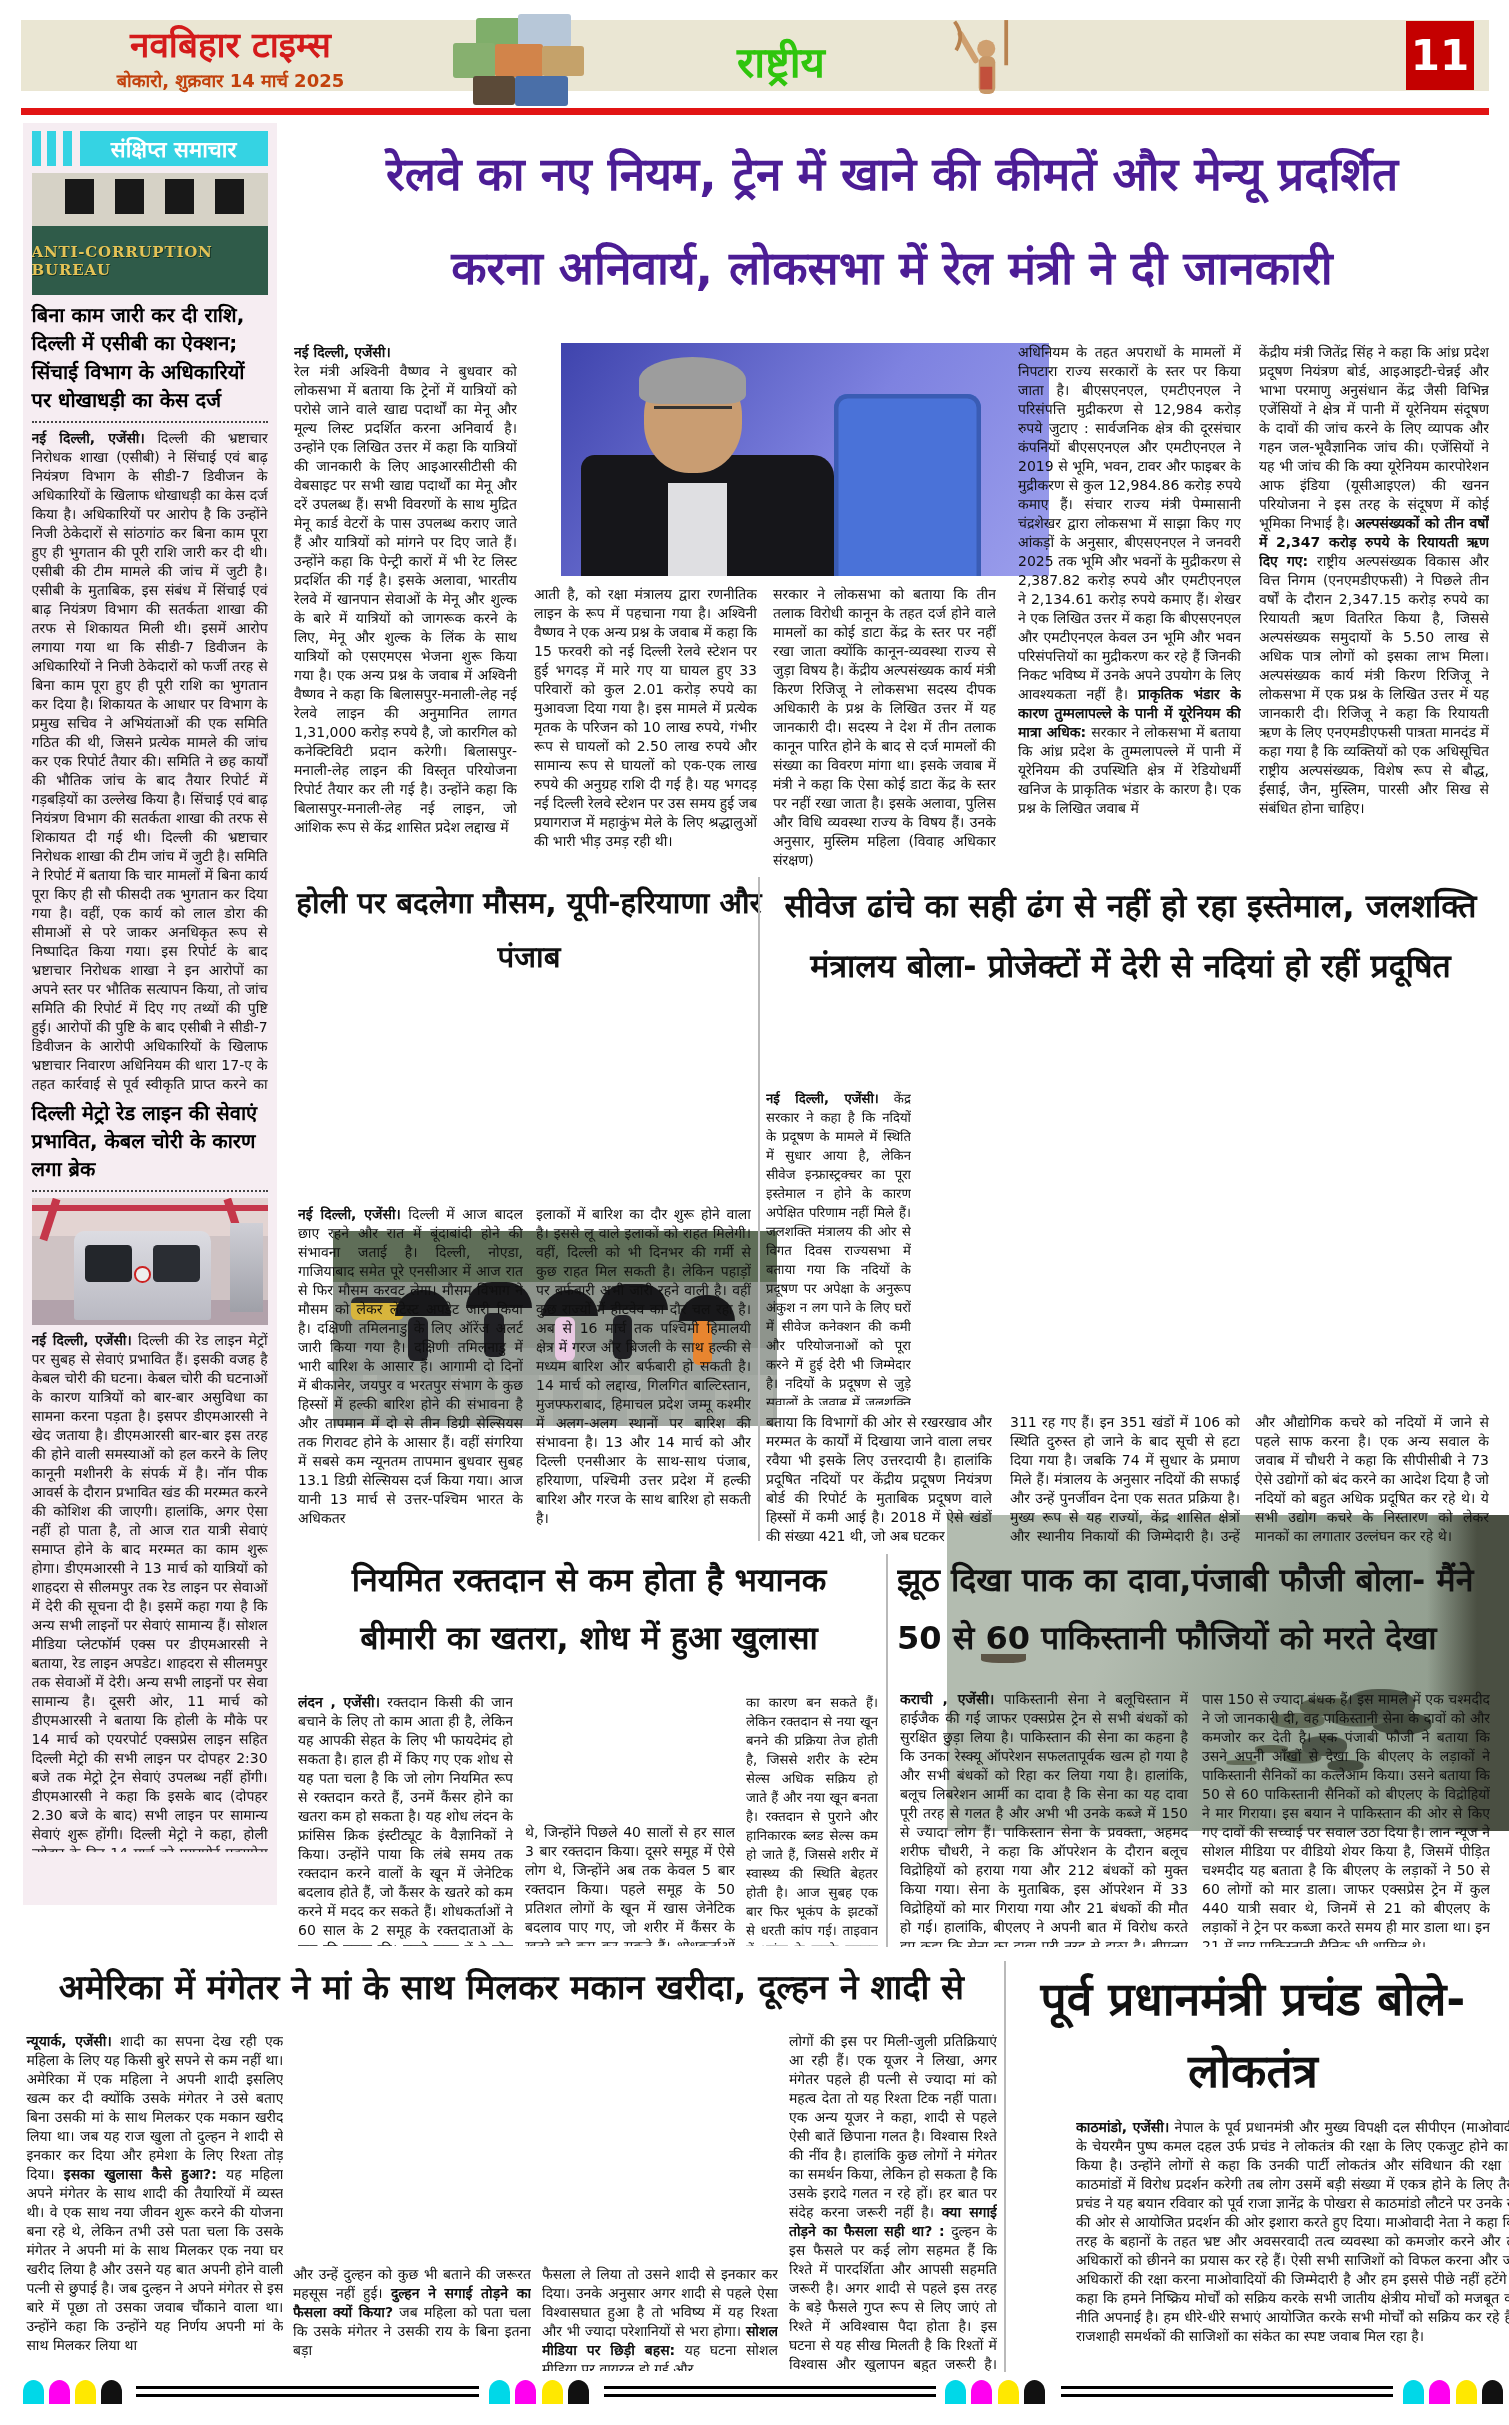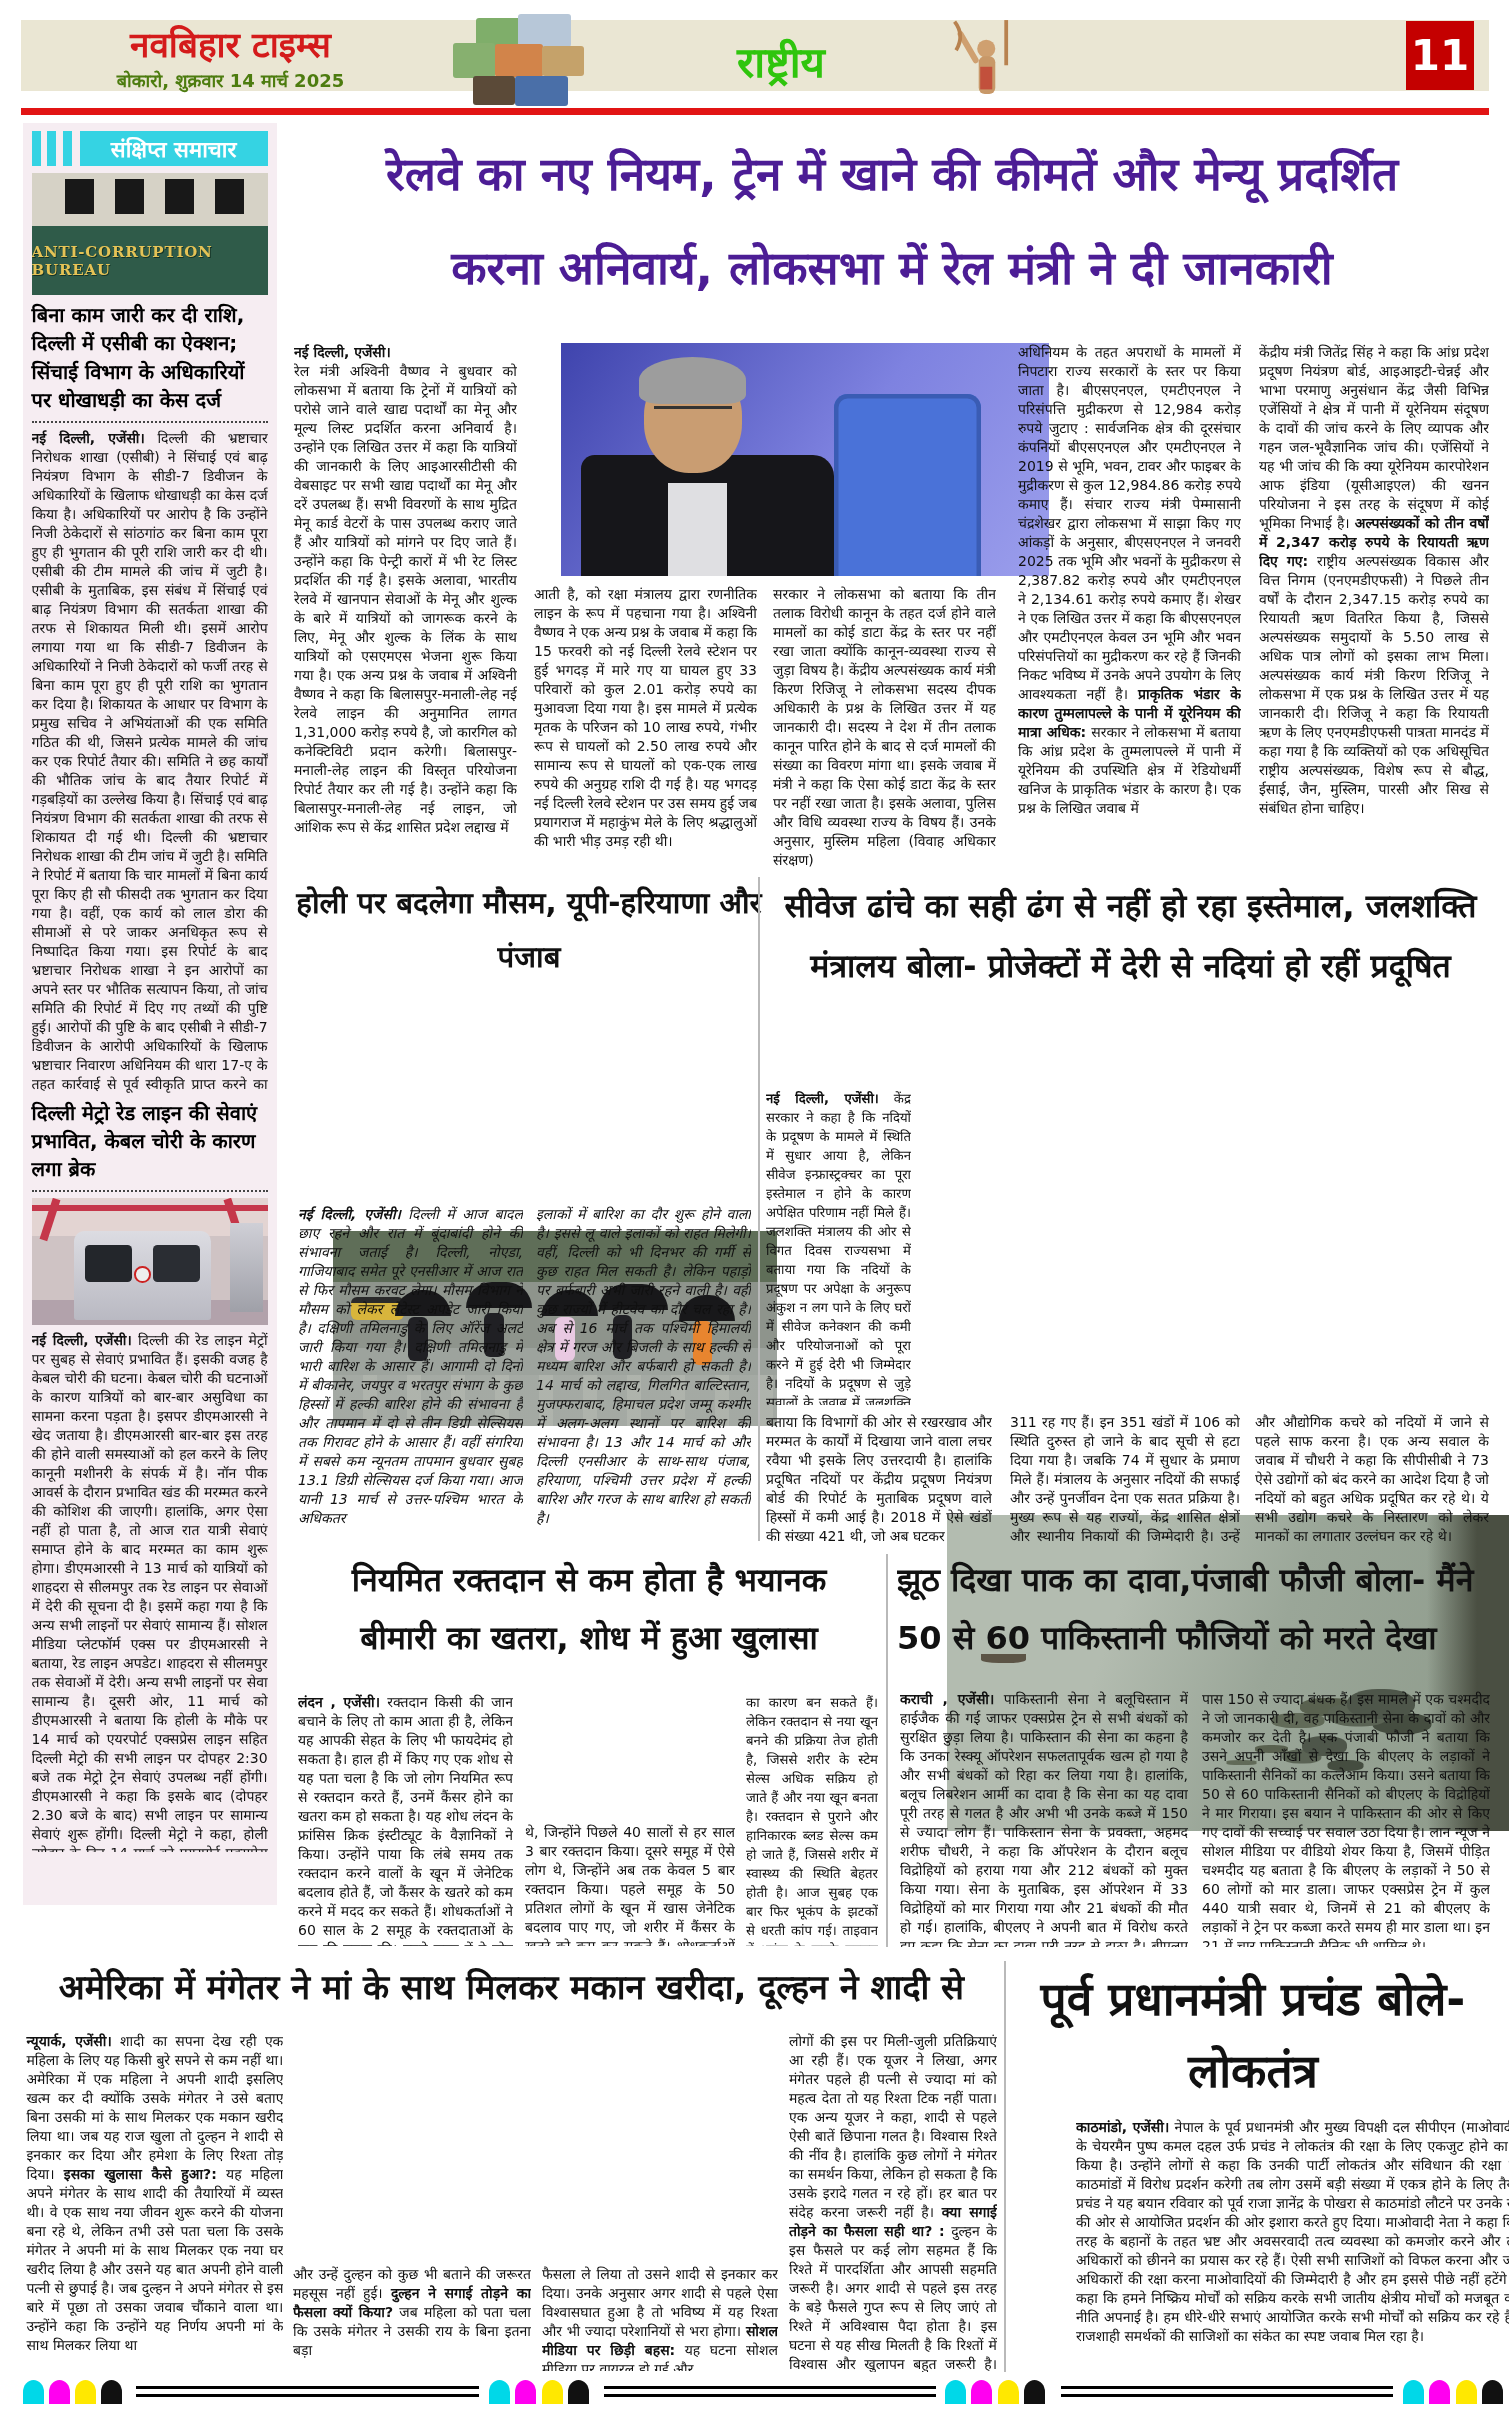--- a/index.html
+++ b/index.html
@@ -12,21 +12,21 @@
   .abs{position:absolute;}
   .bodytext{font-size:14px;line-height:19px;text-align:justify;color:#101010;overflow:hidden;}
   .dateline{font-weight:bold;}
   .subhead{font-weight:bold;}
   .photo{position:relative;overflow:hidden;}
   .colrule{position:absolute;width:1.5px;background:#b9b9b9;}
   
   .beige-band{left:21px;top:19.6px;width:1468px;height:71px;background:var(--beige);}
   .masthead{left:72px;top:26px;width:317px;text-align:center;}
   .masthead .title{color:var(--accent_red);font-size:35px;font-weight:bold;line-height:39px;}
-  .masthead .edition{color:#4d7c0f;font-size:18px;font-weight:bold;margin-top:3px;}
+  .masthead .edition{color:#c2410c;font-size:18px;font-weight:bold;margin-top:3px;}
   .collage{left:423px;top:13.6px;width:189px;height:92px;}
   .collage i{position:absolute;display:block;border-radius:3px;}
   .section-title{left:683px;top:32px;width:196px;color:var(--section_green);font-size:42px;font-weight:bold;text-align:center;}
   .statue{left:932px;top:13.6px;width:113px;height:92px;}
   .pagenum{left:1406px;top:21px;width:68px;height:69px;background:#c40000;color:#fff;font-size:42px;font-weight:bold;display:flex;align-items:center;justify-content:center;}
   .red-rule{left:21px;top:108px;width:1468px;height:6.8px;background:#e21414;}
   
   .sidebar{left:22.6px;top:123px;width:254px;height:1782px;background:var(--sidebar_bg);padding:7.5px 9px;}
   .brief-head{display:flex;align-items:stretch;height:35px;margin-bottom:7.5px;}
   .brief-bars{display:flex;gap:6.8px;margin-right:7.5px;}
@@ -59,21 +59,21 @@
   .minister .glass{position:absolute;left:19%;top:27%;width:16%;height:3px;background:#333;}
   
   .wx-headline{left:294px;top:876px;width:470px;height:117px;text-align:center;font-weight:bold;font-size:29.4px;line-height:54px;overflow:hidden;}
   .rain{left:306px;top:998px;width:444px;height:195px;background:linear-gradient(180deg,#5f6e58 0 26%,#8e948c 26% 60%,#9da39d 60% 100%);}
   .rain .um{position:absolute;width:56px;height:26px;background:#18181a;border-radius:30px 30px 0 0;}
   .rain .fig{position:absolute;width:19.6px;height:44px;background:#202024;border-radius:6px;}
   .rain .fig.pink{background:#e9c9e2;}
   .rain .fig.orange{background:#e8852f;}
   .rain .taxi{position:absolute;left:4%;top:34%;width:53px;height:22.6px;background:#d8b53c;border-radius:6px;border-top:6px solid #2a2a2a;}
   .rain .wet{position:absolute;left:0;bottom:0;width:100%;height:26%;background:repeating-linear-gradient(90deg,#a7aca6 0 30px,#b6bab2 30px 44px);opacity:.7;}
-  .wx-col{top:1205px;height:337px;font-style:italic;}
+  .wx-col{top:1205px;height:337px;}
   
   .sw-headline{left:770px;top:876px;width:721px;height:127px;text-align:center;font-weight:bold;font-size:32px;line-height:60px;overflow:hidden;}
   .river{left:920px;top:1087px;width:571px;height:316px;background:linear-gradient(110deg,#b3bcb0 0 30%,#9aa698 55%,#8d9a8a);}
   .river .bank{position:absolute;right:0;top:0;width:16%;height:100%;background:linear-gradient(90deg,rgba(70,75,64,0) 0,#4a4f42 55%);}
   .river .debris{position:absolute;border-radius:45%;background:#4e564a;box-shadow:-22.6px 10.6px 0 -3px #5a6354,-53px 3px 0 -6px #59614f,21px 19.6px 0 -4.5px #454d40,-83px 16.6px 0 -7.5px #616a58;}
   .river .boat{position:absolute;left:6%;top:44%;width:45px;height:9px;background:#5c5446;border-radius:0 0 40% 40%;}
   
   .bl-headline{left:294px;top:1551px;width:590px;height:122px;text-align:center;font-weight:bold;font-size:32px;line-height:58px;overflow:hidden;}
   
   .pk-headline{left:897px;top:1551px;width:594px;height:122px;text-align:left;font-weight:bold;font-size:32px;line-height:58px;overflow:hidden;}

